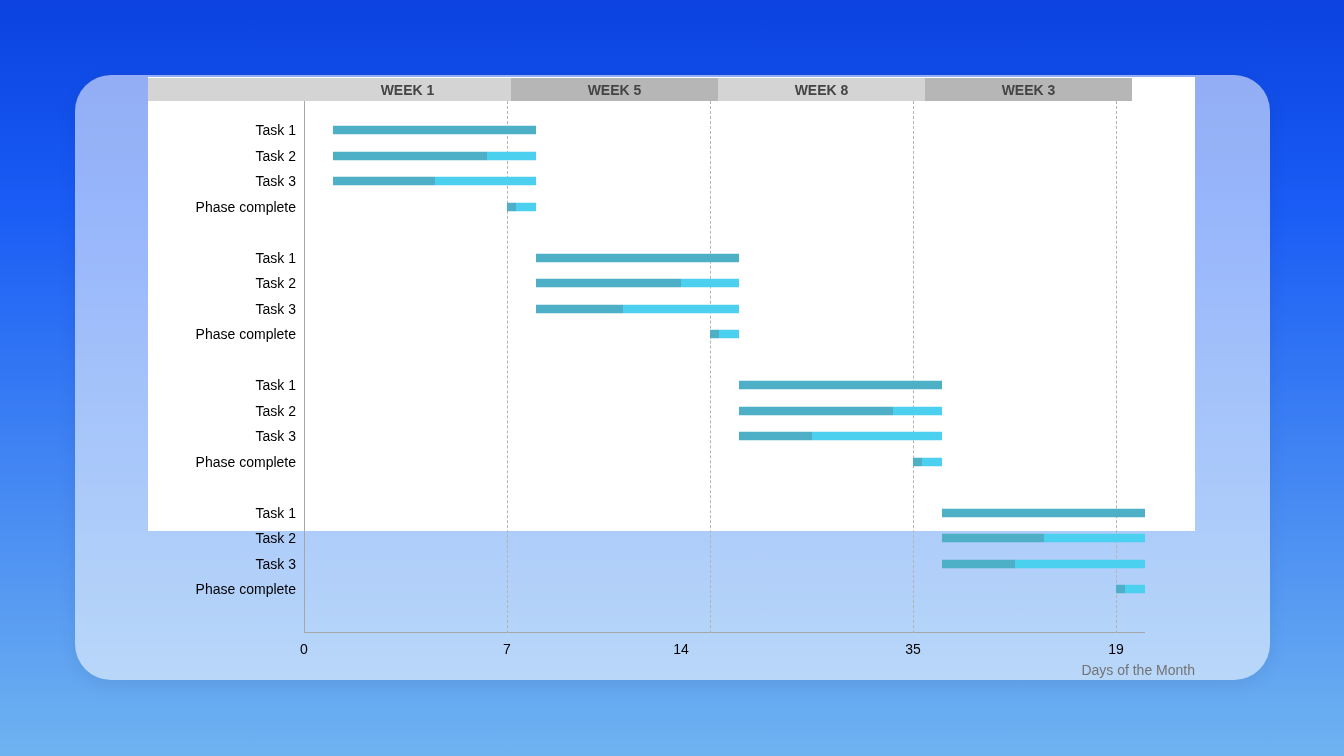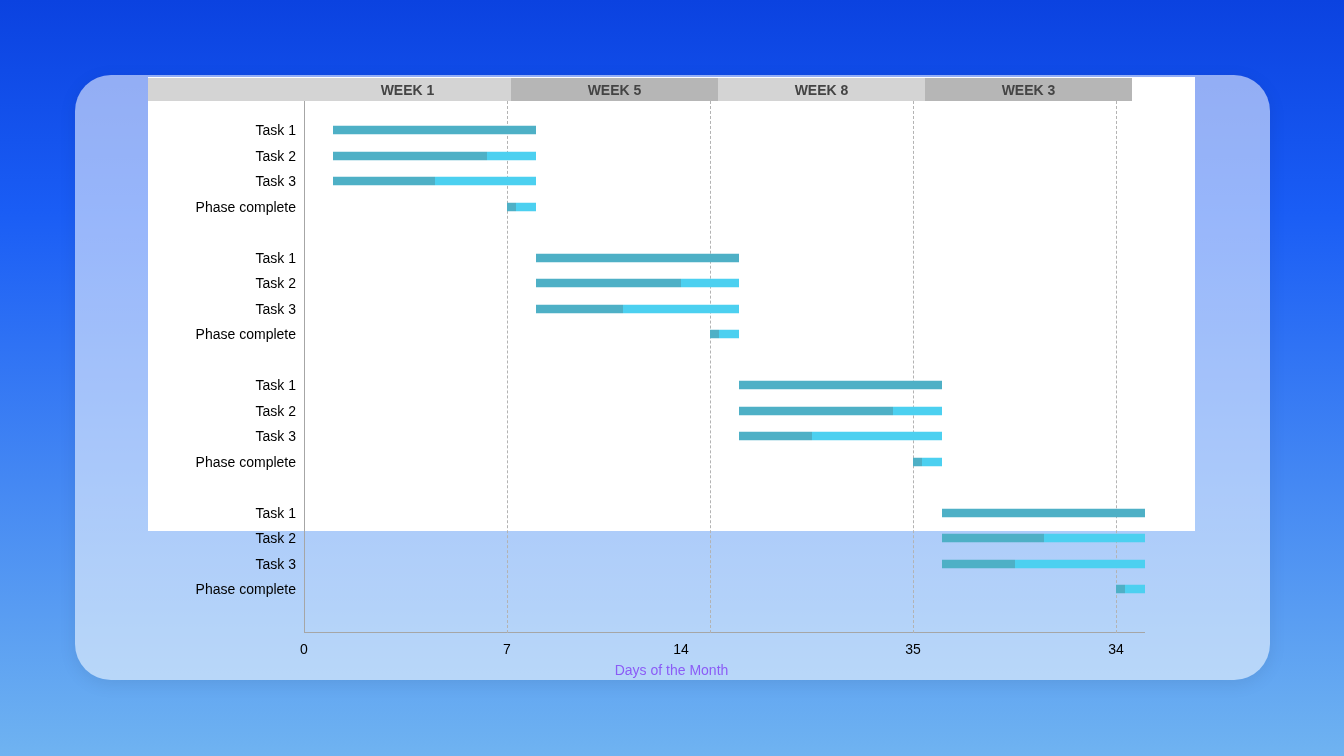--- a/index.html
+++ b/index.html
@@ -105,23 +105,23 @@
     position: absolute;
     top: 564px; 
     font-size: 14px;
     color: #000;
     transform: translateX(-50%);
   }
   .xlabel {
     position: absolute;
     left: 0; right: 0;
     top: 585px;
-    text-align: center;
-    font-size: 14px;
-    color: #8b5cf6;
+    text-align: right;
+    font-size: 14px;
+    color: #737373;
   }
 </style>
 </head>
 <body>
 
 <div class="card">
   <div class="chart-surface">
 
     <div class="week-header">
       <div class="wk-pad"></div>
@@ -199,21 +199,21 @@
           <div class="seg-remain" style="width: 20.3px;"></div>
         </div>
       </div>
 
     <div class="xlabel">Days of the Month</div>
 
   <div class="xtick" style="left: 156px;">0</div>
       <div class="xtick" style="left: 359px;">7</div>
       <div class="xtick" style="left: 533px;">14</div>
       <div class="xtick" style="left: 765px;">35</div>
-      <div class="xtick" style="left: 968px;">34</div>
+      <div class="xtick" style="left: 968px;">19</div>
       <div class="ylabel" style="left: 0px; top: 53px;">Task 1</div>
       <div class="ylabel" style="left: 0px; top: 78.5px;">Task 2</div>
       <div class="ylabel" style="left: 0px; top: 104px;">Task 3</div>
       <div class="ylabel" style="left: 0px; top: 129.5px;">Phase complete</div>
       <div class="ylabel" style="left: 0px; top: 180.5px;">Task 1</div>
       <div class="ylabel" style="left: 0px; top: 206px;">Task 2</div>
       <div class="ylabel" style="left: 0px; top: 231.5px;">Task 3</div>
       <div class="ylabel" style="left: 0px; top: 257px;">Phase complete</div>
       <div class="ylabel" style="left: 0px; top: 308px;">Task 1</div>
       <div class="ylabel" style="left: 0px; top: 333.5px;">Task 2</div>

